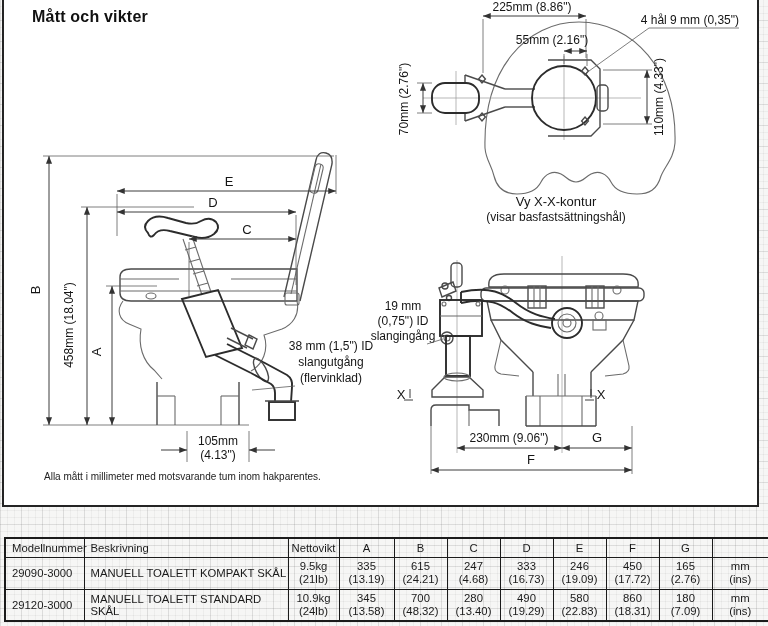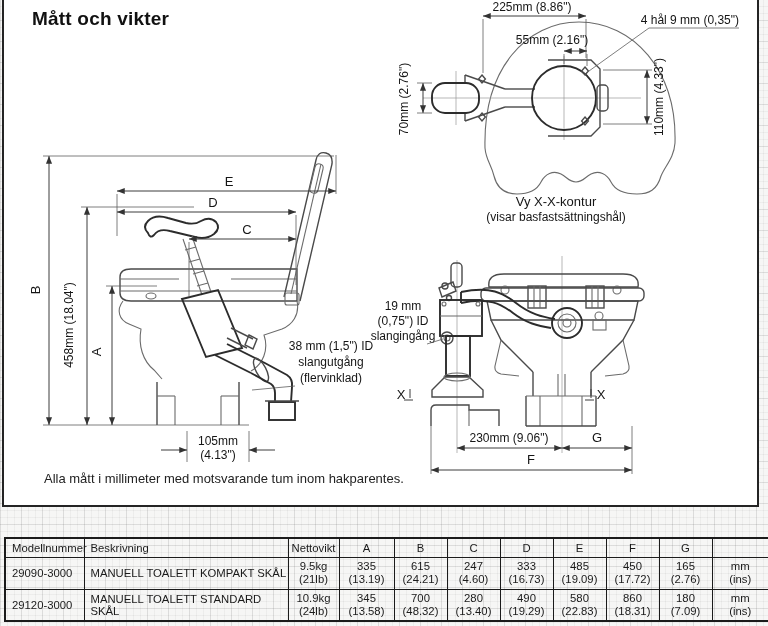--- a/index.html
+++ b/index.html
@@ -12,25 +12,25 @@
       linear-gradient(90deg, rgba(110,110,110,.13) 1px, transparent 1px),
       linear-gradient(0deg, rgba(110,110,110,.07) 1px, transparent 1px),
       linear-gradient(90deg, rgba(110,110,110,.07) 1px, transparent 1px);
     background-size:21px 21px,21px 21px,7px 7px,7px 7px;
   }
   .sheet{
     position:absolute;left:2px;top:-2px;width:757px;height:509px;
     background:#ffffff;border:2px solid #242424;box-sizing:border-box;
   }
   .sheet-title{
-    position:absolute;left:28px;top:8px;font-size:19px;font-weight:bold;
+    position:absolute;left:28px;top:8px;font-size:16px;font-weight:bold;
     letter-spacing:.2px;color:#111;
   }
   .sheet-note{
-    position:absolute;left:40px;top:471px;font-size:13px;color:#222;
+    position:absolute;left:40px;top:471px;font-size:10px;color:#222;
   }
   .drawing-svg{position:absolute;left:0;top:0;}
   svg text{fill:#151515;font-family:"Liberation Sans",sans-serif;}
   .dim{stroke:#3d3d3d;stroke-width:1;fill:none;}
   .ext{stroke:#5d5d5d;stroke-width:.8;fill:none;}
   .cl{stroke:#9a9a9a;stroke-width:.7;fill:none;}
   .thin{stroke:#6b6b6b;stroke-width:1.1;fill:none;}
   .mid{stroke:#4a4a4a;stroke-width:1.4;fill:none;}
   .bold{stroke:#2c2c2c;stroke-width:1.9;fill:none;}
   .t12{font-size:12px;}
@@ -329,28 +329,28 @@
       <td class="two">
           <div>335</div>
           <div>(13.19)</div>
         </td>
       <td class="two">
           <div>615</div>
           <div>(24.21)</div>
         </td>
       <td class="two">
           <div>247</div>
-          <div>(4.60)</div>
+          <div>(4.68)</div>
         </td>
       <td class="two">
           <div>333</div>
           <div>(16.73)</div>
         </td>
       <td class="two">
-          <div>485</div>
+          <div>246</div>
           <div>(19.09)</div>
         </td>
       <td class="two">
           <div>450</div>
           <div>(17.72)</div>
         </td>
       <td class="two">
           <div>165</div>
           <div>(2.76)</div>
         </td>

